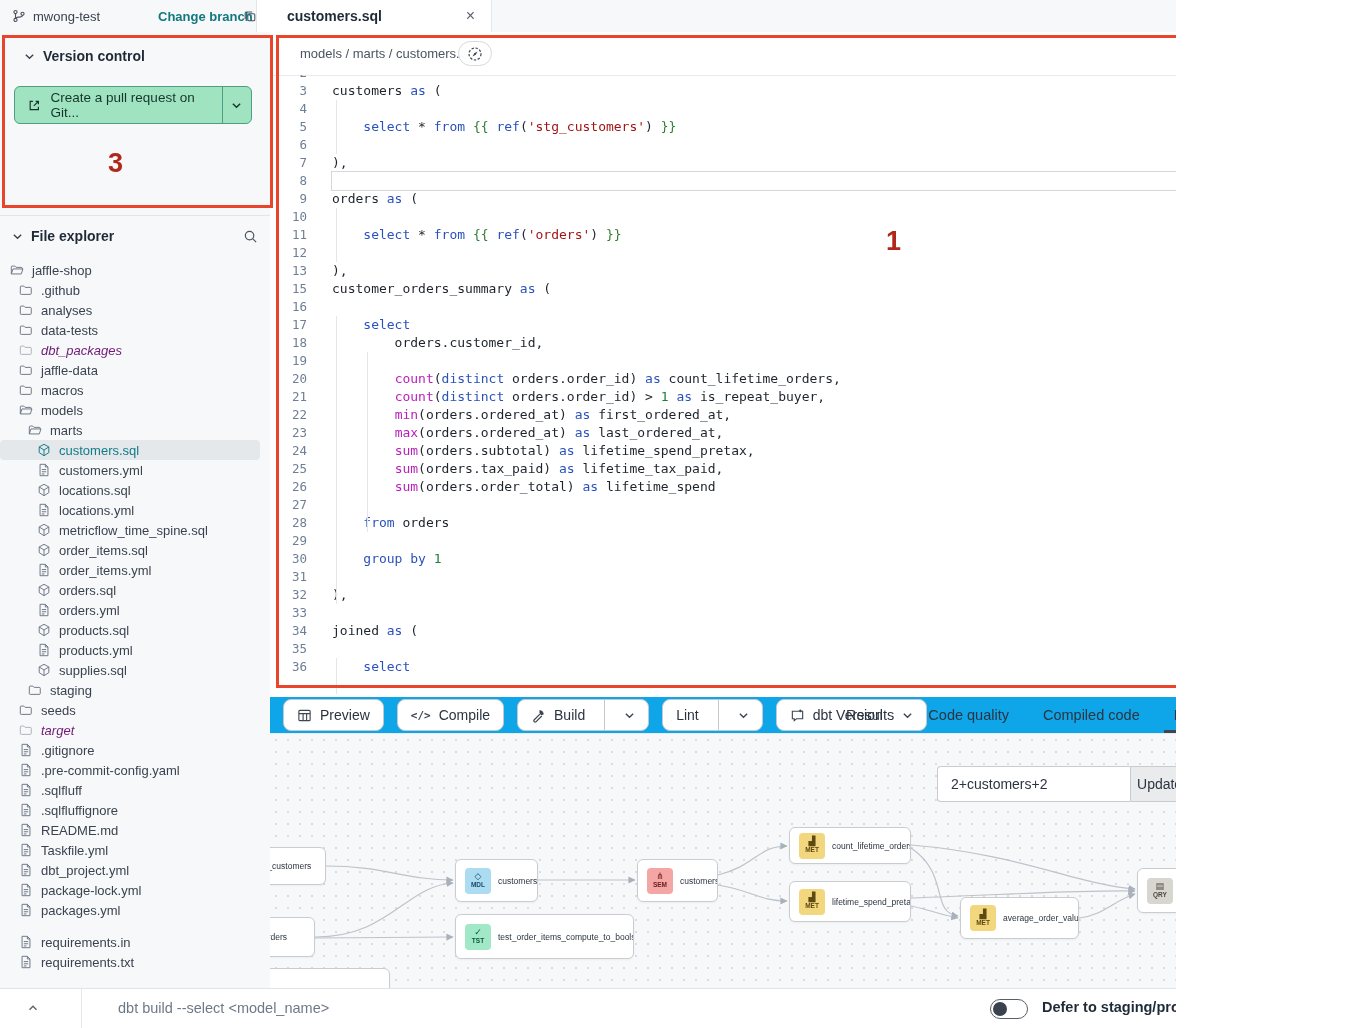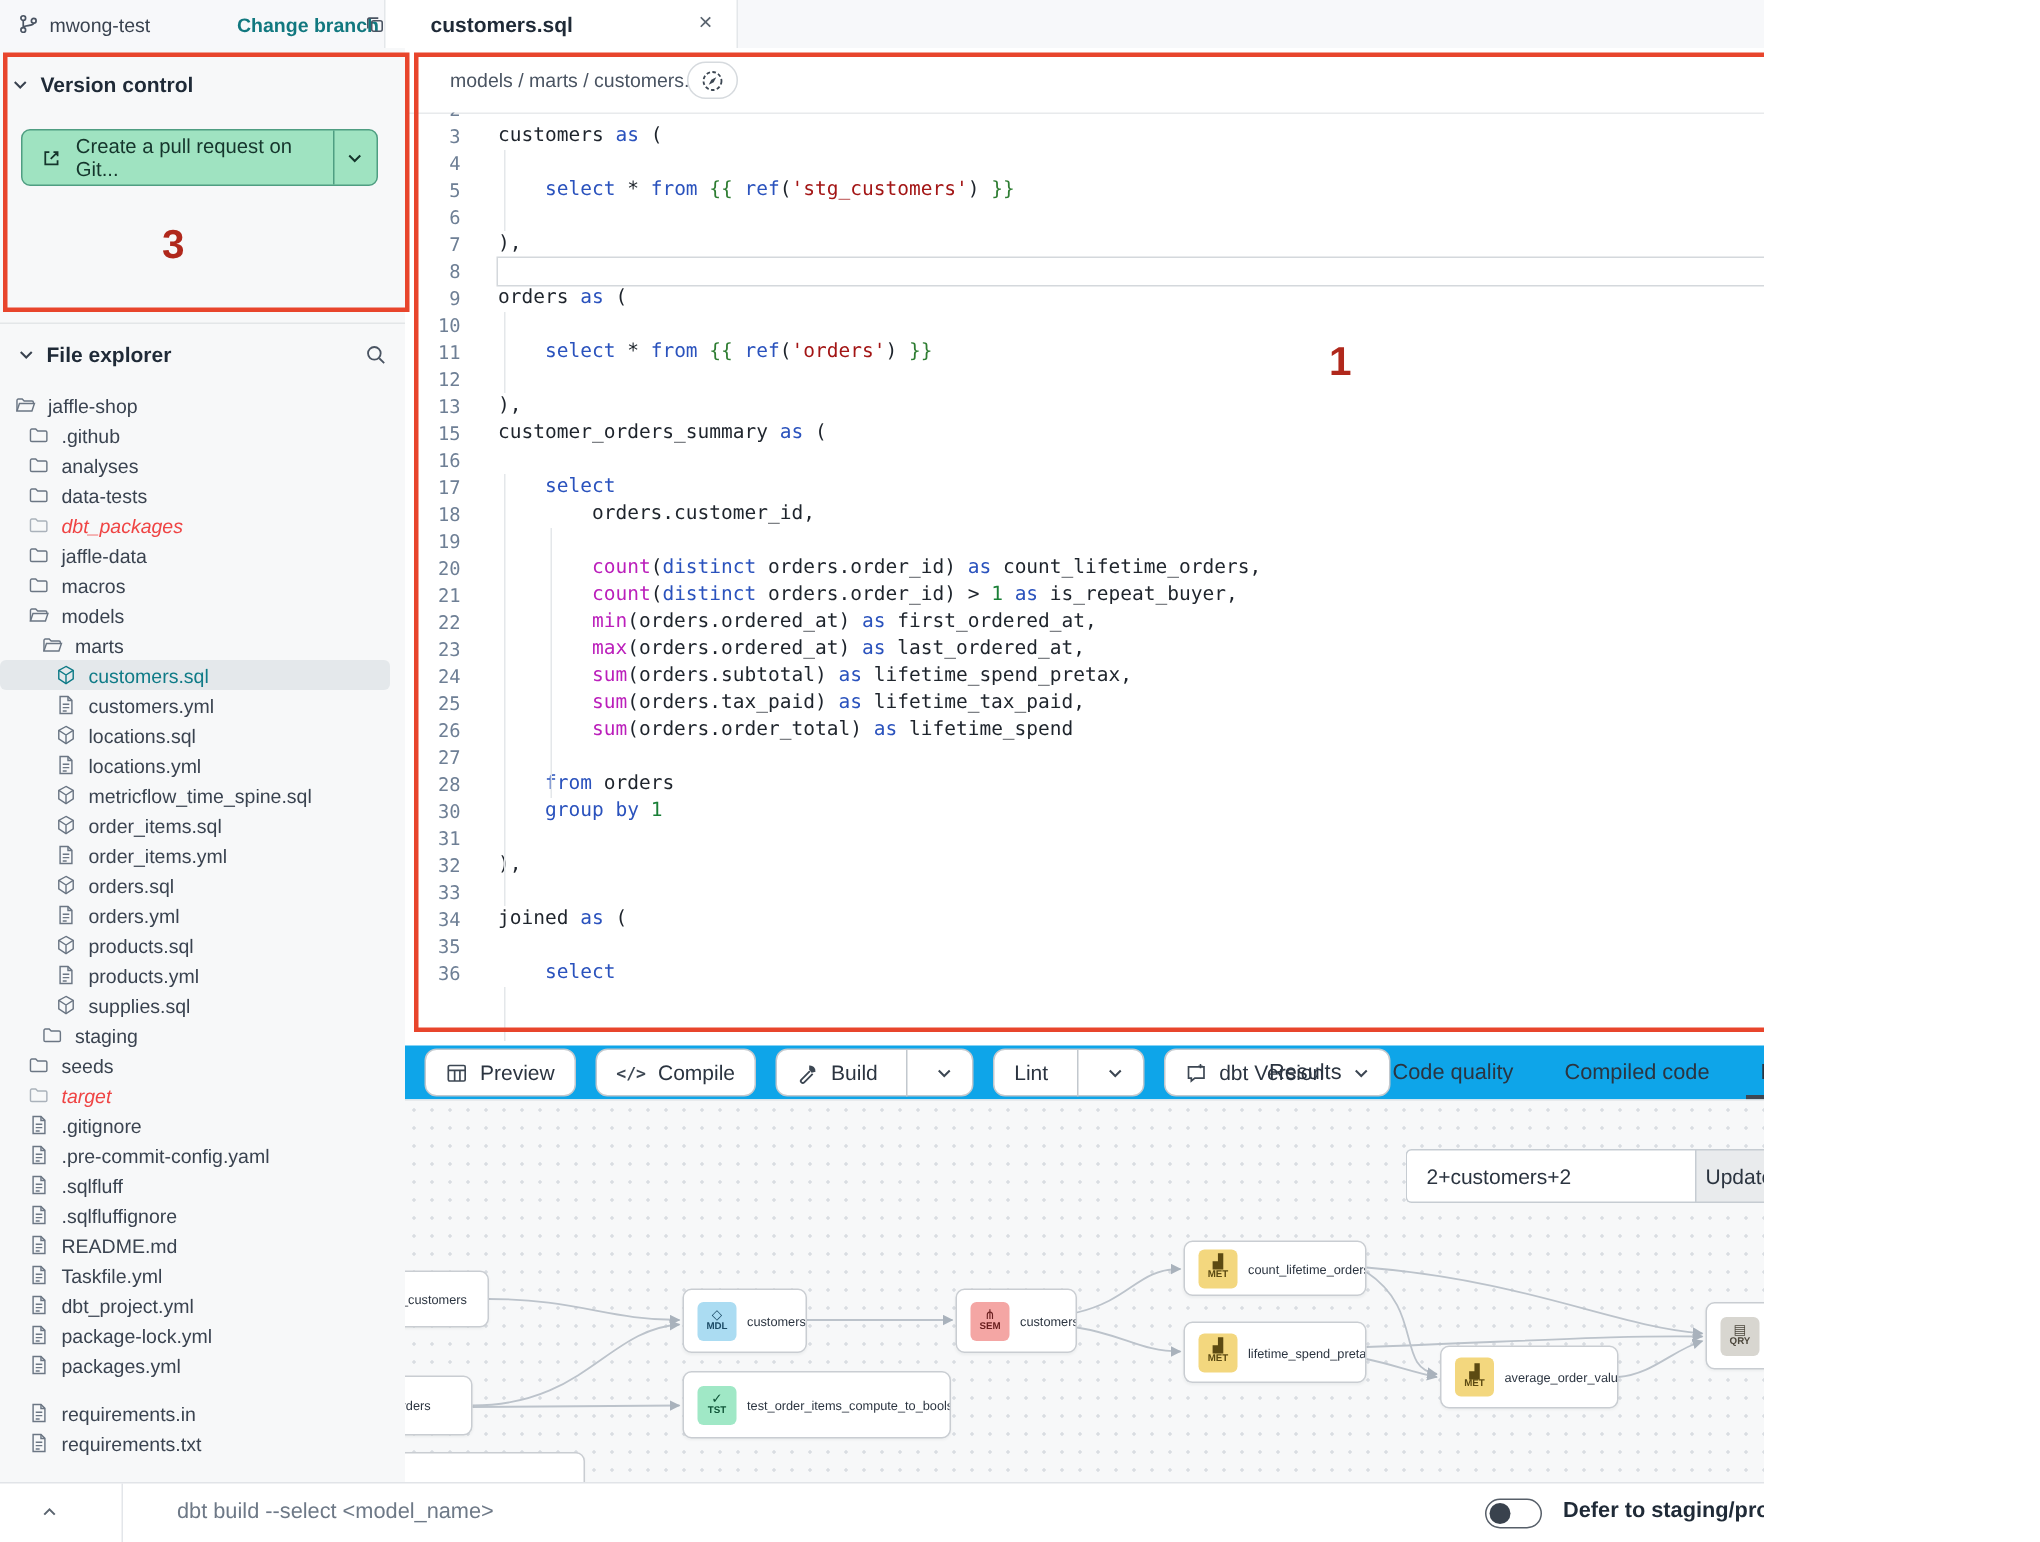--- a/index.html
+++ b/index.html
@@ -20,37 +20,37 @@
   .tab .x{margin-left:auto;margin-right:16px;font-size:16px;color:#5b6570;cursor:pointer;line-height:1;}
   .newzone{position:absolute;left:1312px;top:0;width:48px;height:32px;background:#eef0f2;
            display:flex;align-items:center;justify-content:center;}
   .newzone span{font-size:19px;color:#5b6570;line-height:1;cursor:pointer;}
 
   
   #sidebar{position:absolute;left:0;top:32px;width:270px;height:956px;background:#f7f8f9;
            border-right:1px solid #e3e6e8;}
   .sec-h{display:flex;align-items:center;gap:8px;font-size:14px;font-weight:700;color:#1f2a37;}
   .vc{position:absolute;left:0;top:0;width:270px;height:183px;border-bottom:1px solid #e3e6e8;}
-  .vc .sec-h{position:absolute;left:8px;top:16px;}
+  .vc .sec-h{position:absolute;left:24px;top:16px;}
   .pr-btn{position:absolute;left:14px;top:54px;width:238px;height:38px;background:#9fe3c1;
           border:1px solid #4f9e82;border-radius:6px;display:flex;align-items:center;
           color:#15352c;font-size:13.5px;cursor:pointer;box-sizing:border-box;}
   .pr-btn .pr-ic{margin-left:12px;margin-right:9px;}
   .pr-sep{margin-left:auto;width:1px;height:100%;background:#4f9e82;}
   .pr-caret{width:29px;height:100%;display:flex;align-items:center;justify-content:center;}
   .fe-h{position:absolute;left:12px;top:196px;right:12px;display:flex;align-items:center;gap:8px;
         font-size:14px;font-weight:700;color:#1f2a37;}
   .fe-h .srch{margin-left:auto;cursor:pointer;}
   #file-tree{position:absolute;left:0;top:228px;width:270px;}
   .trow{height:20px;display:flex;align-items:center;gap:8px;color:#3a4350;cursor:pointer;}
   .trow .ticon{width:14px;height:14px;color:#6b7684;flex:0 0 14px;}
   .trow .ticon svg{width:14px;height:14px;}
   .trow.sel{background:#e4e8eb;border-radius:4px;margin-right:10px;color:#0f7b87;}
   .trow.sel .ticon{color:#0f7b87;}
-  .trow.dim{color:#ef4444;font-style:italic;}
+  .trow.dim{color:#701a75;font-style:italic;}
   .trow.dim .ticon{color:#aab2bb;}
 
   
   #editor{position:absolute;left:270px;top:32px;width:1090px;height:701px;background:#fff;}
   .crumb-bar{position:absolute;left:0;top:0;width:1090px;height:43px;border-bottom:1px solid #e8eaec;}
   .crumb{position:absolute;left:30px;top:14px;color:#4a5462;font-size:13px;}
   .copilot-chip{position:absolute;left:188px;top:9px;width:34px;height:25px;background:#fff;
                 border:1px solid #d6dade;border-radius:13px;display:flex;align-items:center;
                 justify-content:center;cursor:pointer;}
   .save{position:absolute;right:15px;top:8px;height:29px;padding:0 13px;display:flex;align-items:center;
@@ -553,20 +553,21 @@
           <div class="cline"><span class="gut">19</span><span class="cwrap"></span></div>
           <div class="cline"><span class="gut">20</span><span class="cwrap"><span class="t-p">        </span><span class="t-m">count</span><span class="t-p">(</span><span class="t-k">distinct</span><span class="t-p"> orders.order_id) </span><span class="t-k">as</span><span class="t-p"> count_lifetime_orders,</span></span></div>
           <div class="cline"><span class="gut">21</span><span class="cwrap"><span class="t-p">        </span><span class="t-m">count</span><span class="t-p">(</span><span class="t-k">distinct</span><span class="t-p"> orders.order_id) &gt; </span><span class="t-n">1</span><span class="t-p"> </span><span class="t-k">as</span><span class="t-p"> is_repeat_buyer,</span></span></div>
           <div class="cline"><span class="gut">22</span><span class="cwrap"><span class="t-p">        </span><span class="t-m">min</span><span class="t-p">(orders.ordered_at) </span><span class="t-k">as</span><span class="t-p"> first_ordered_at,</span></span></div>
           <div class="cline"><span class="gut">23</span><span class="cwrap"><span class="t-p">        </span><span class="t-m">max</span><span class="t-p">(orders.ordered_at) </span><span class="t-k">as</span><span class="t-p"> last_ordered_at,</span></span></div>
           <div class="cline"><span class="gut">24</span><span class="cwrap"><span class="t-p">        </span><span class="t-m">sum</span><span class="t-p">(orders.subtotal) </span><span class="t-k">as</span><span class="t-p"> lifetime_spend_pretax,</span></span></div>
           <div class="cline"><span class="gut">25</span><span class="cwrap"><span class="t-p">        </span><span class="t-m">sum</span><span class="t-p">(orders.tax_paid) </span><span class="t-k">as</span><span class="t-p"> lifetime_tax_paid,</span></span></div>
           <div class="cline"><span class="gut">26</span><span class="cwrap"><span class="t-p">        </span><span class="t-m">sum</span><span class="t-p">(orders.order_total) </span><span class="t-k">as</span><span class="t-p"> lifetime_spend</span></span></div>
           <div class="cline"><span class="gut">27</span><span class="cwrap"></span></div>
           <div class="cline"><span class="gut">28</span><span class="cwrap"><span class="t-p">    </span><span class="t-k">from</span><span class="t-p"> orders</span></span></div>
+          <div class="cline"><span class="gut">29</span><span class="cwrap"></span></div>
           <div class="cline"><span class="gut">30</span><span class="cwrap"><span class="t-p">    </span><span class="t-k">group by</span><span class="t-p"> </span><span class="t-n">1</span></span></div>
           <div class="cline"><span class="gut">31</span><span class="cwrap"></span></div>
           <div class="cline"><span class="gut">32</span><span class="cwrap"><span class="t-p">),</span></span></div>
           <div class="cline"><span class="gut">33</span><span class="cwrap"></span></div>
           <div class="cline"><span class="gut">34</span><span class="cwrap"><span class="t-p">joined </span><span class="t-k">as</span><span class="t-p"> (</span></span></div>
           <div class="cline"><span class="gut">35</span><span class="cwrap"></span></div>
           <div class="cline"><span class="gut">36</span><span class="cwrap"><span class="t-p">    </span><span class="t-k">select</span></span></div>
         </div>
       <div id="minimap">
           <div class="mmrow"></div>

